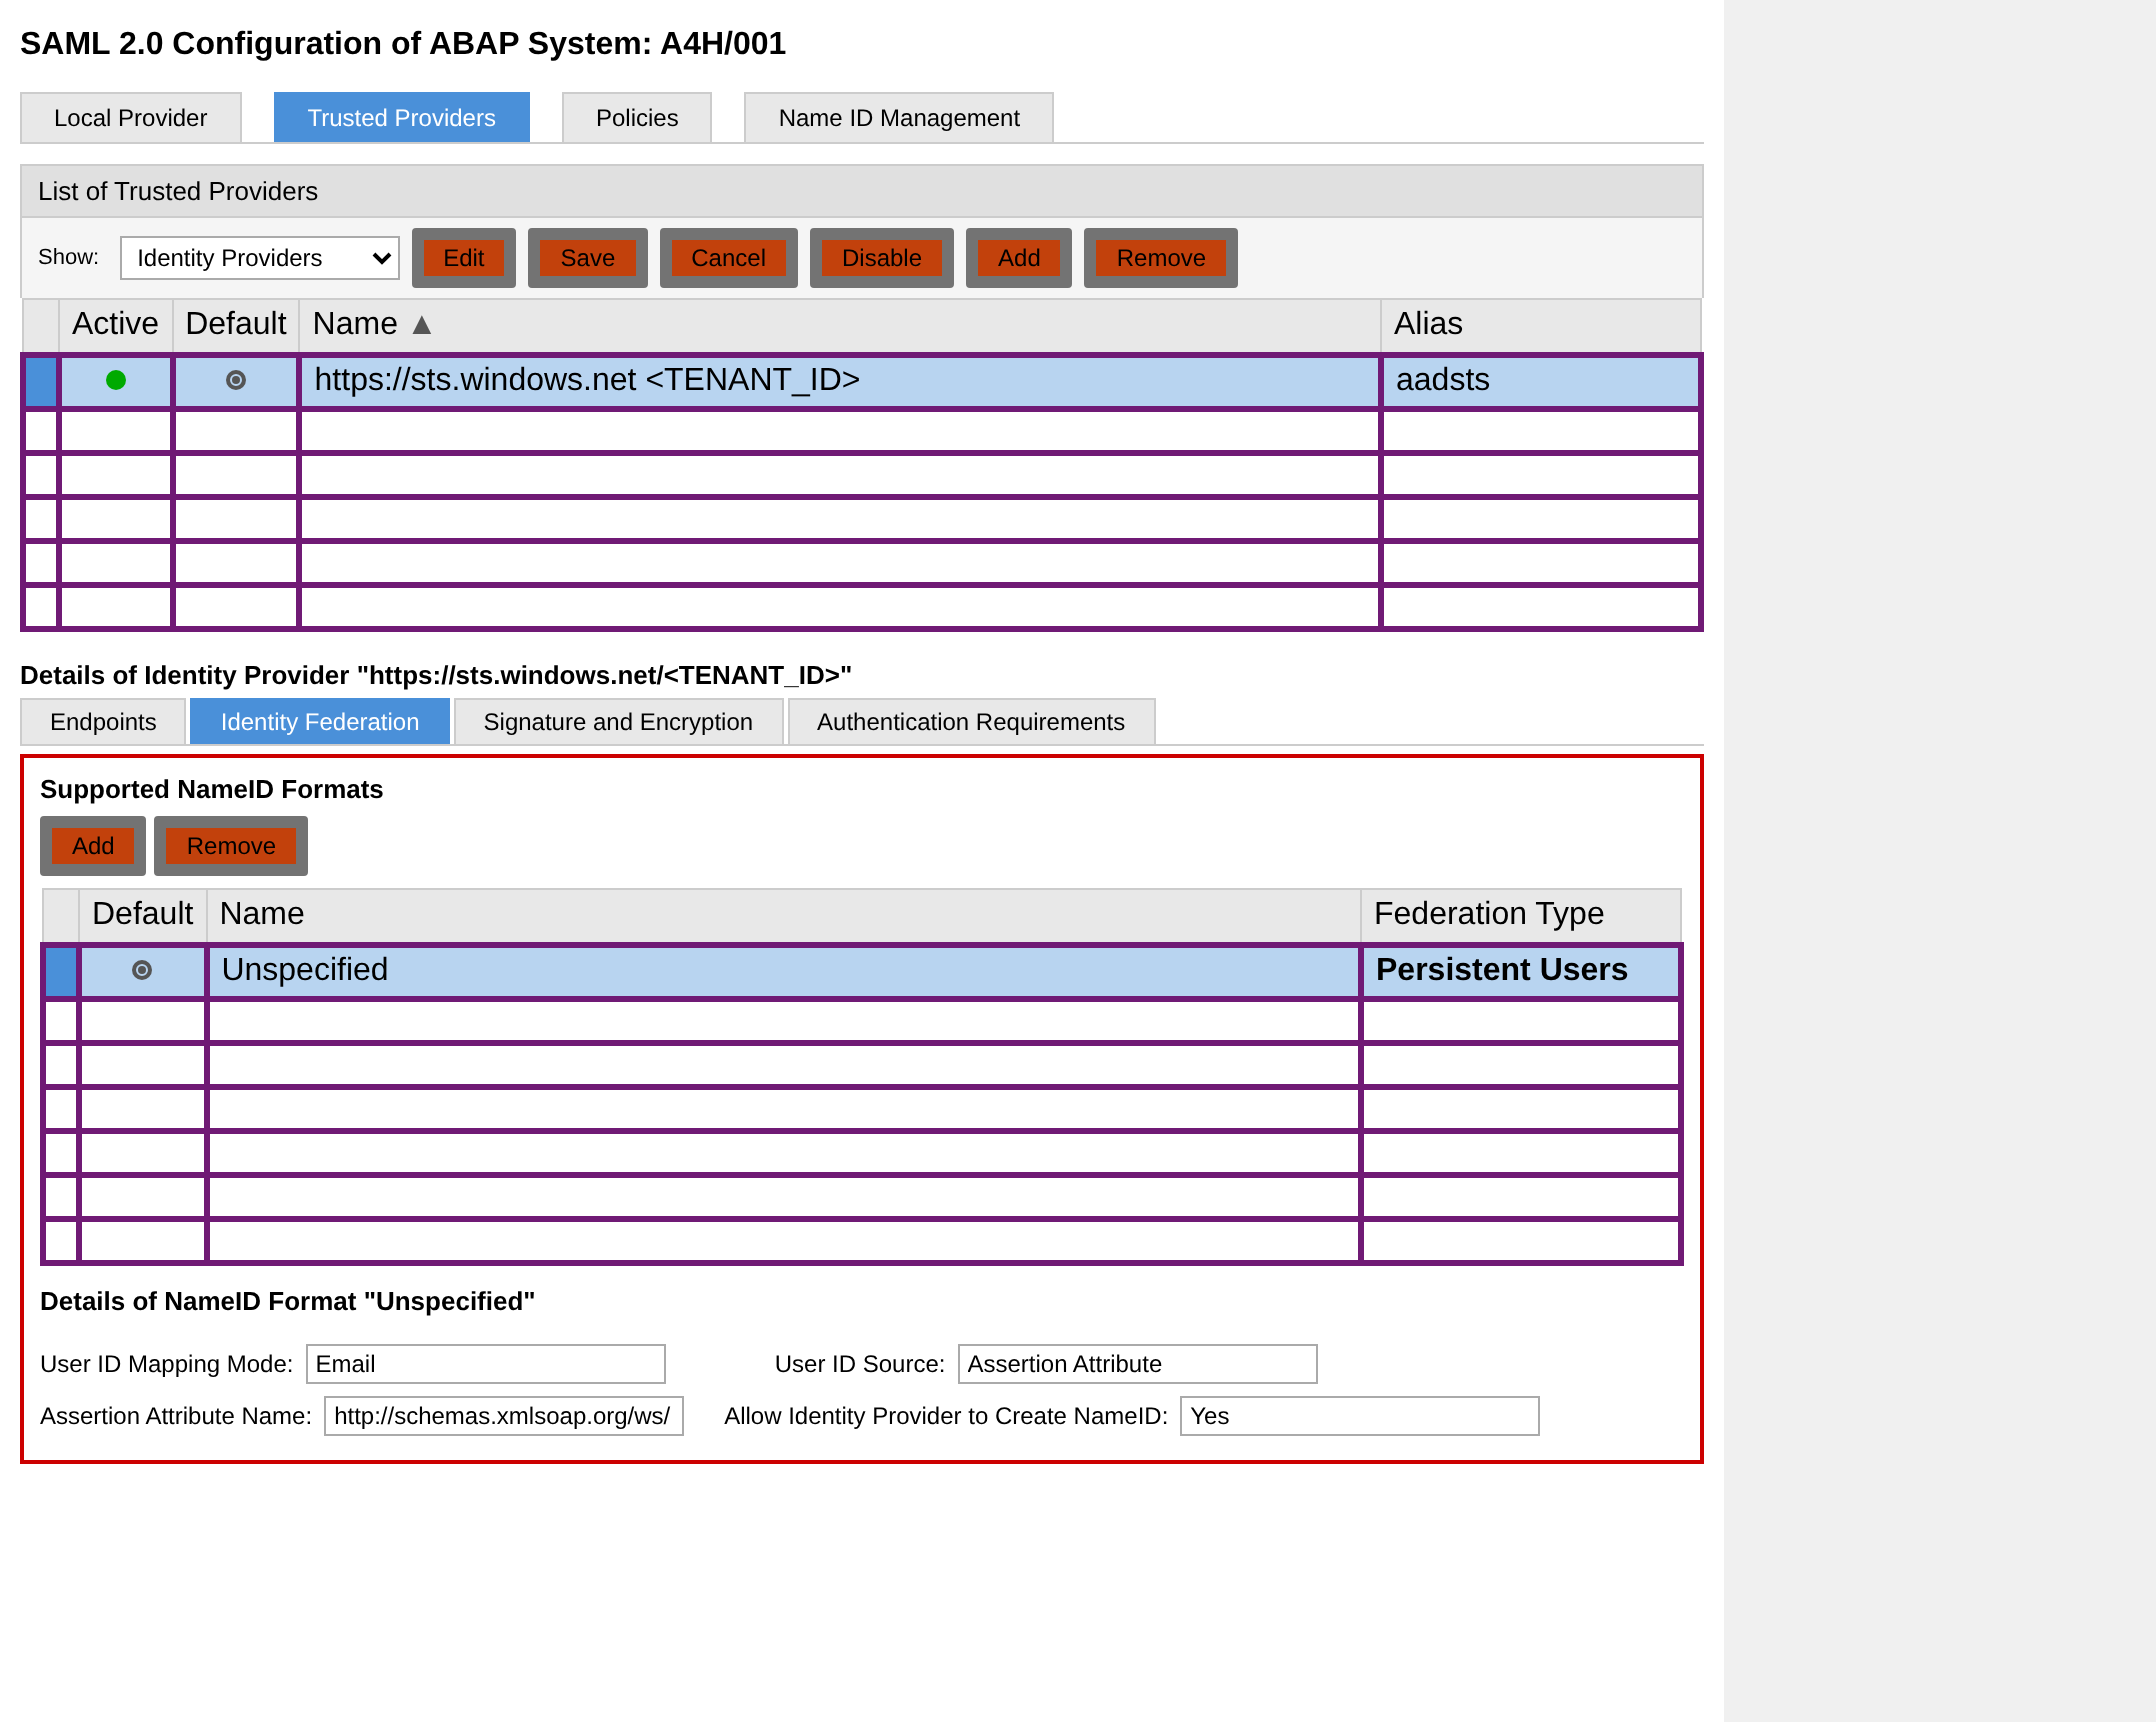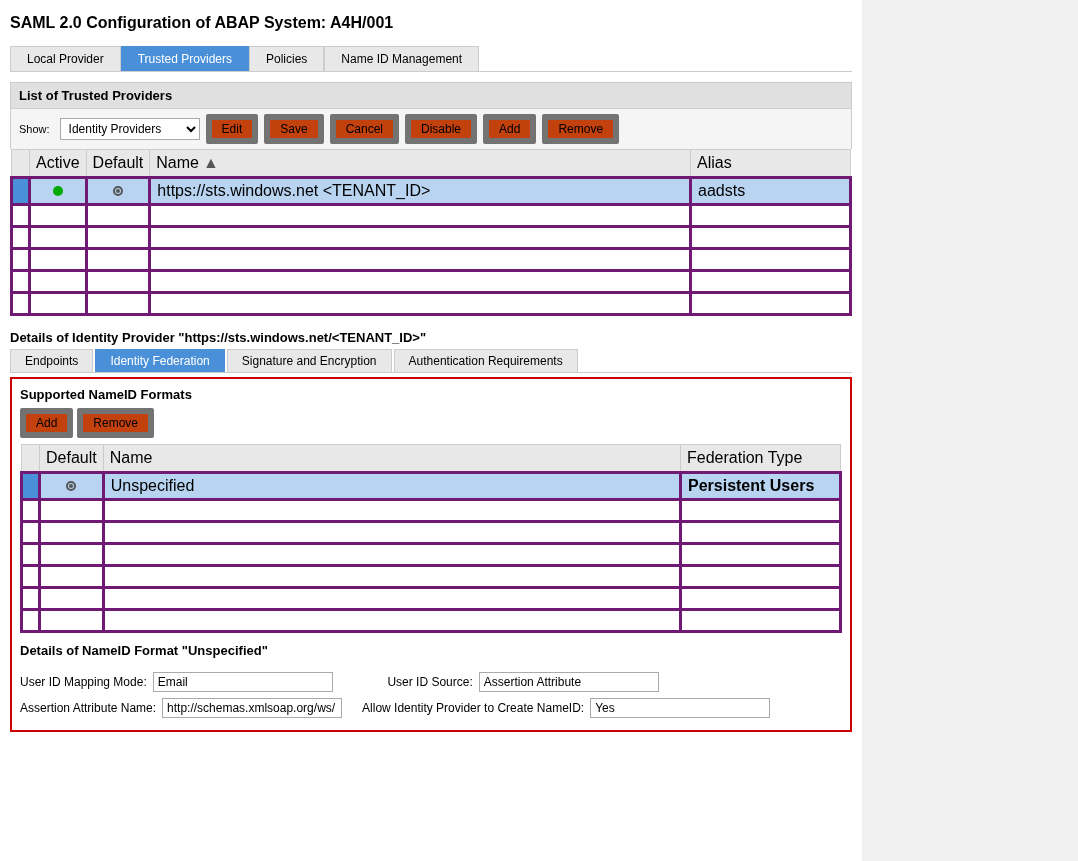--- a/index.html
+++ b/index.html
@@ -26,32 +26,32 @@
       display: flex;
       border-bottom: 1px solid #ccc;
       margin-bottom: 0;
     }
     .tab {
       padding: 5px 16px;
       border: 1px solid #ccc;
       border-bottom: none;
       background: #e8e8e8;
       cursor: pointer;
-      margin-right: 0;
+      margin-right: 16px;
       font-size: 12px;
     }
     .tab.active {
       background: #4a90d9;
       color: #fff;
       border-color: #4a90d9;
     }
     
     .section-header {
       font-size: 13px;
-      font-weight: bold;
+      font-weight: normal;
       background: #e0e0e0;
       padding: 5px 8px;
       margin-top: 10px;
       border: 1px solid #ccc;
       border-bottom: none;
     }
     .toolbar {
       display: flex;
       align-items: center;
       padding: 5px 8px;

